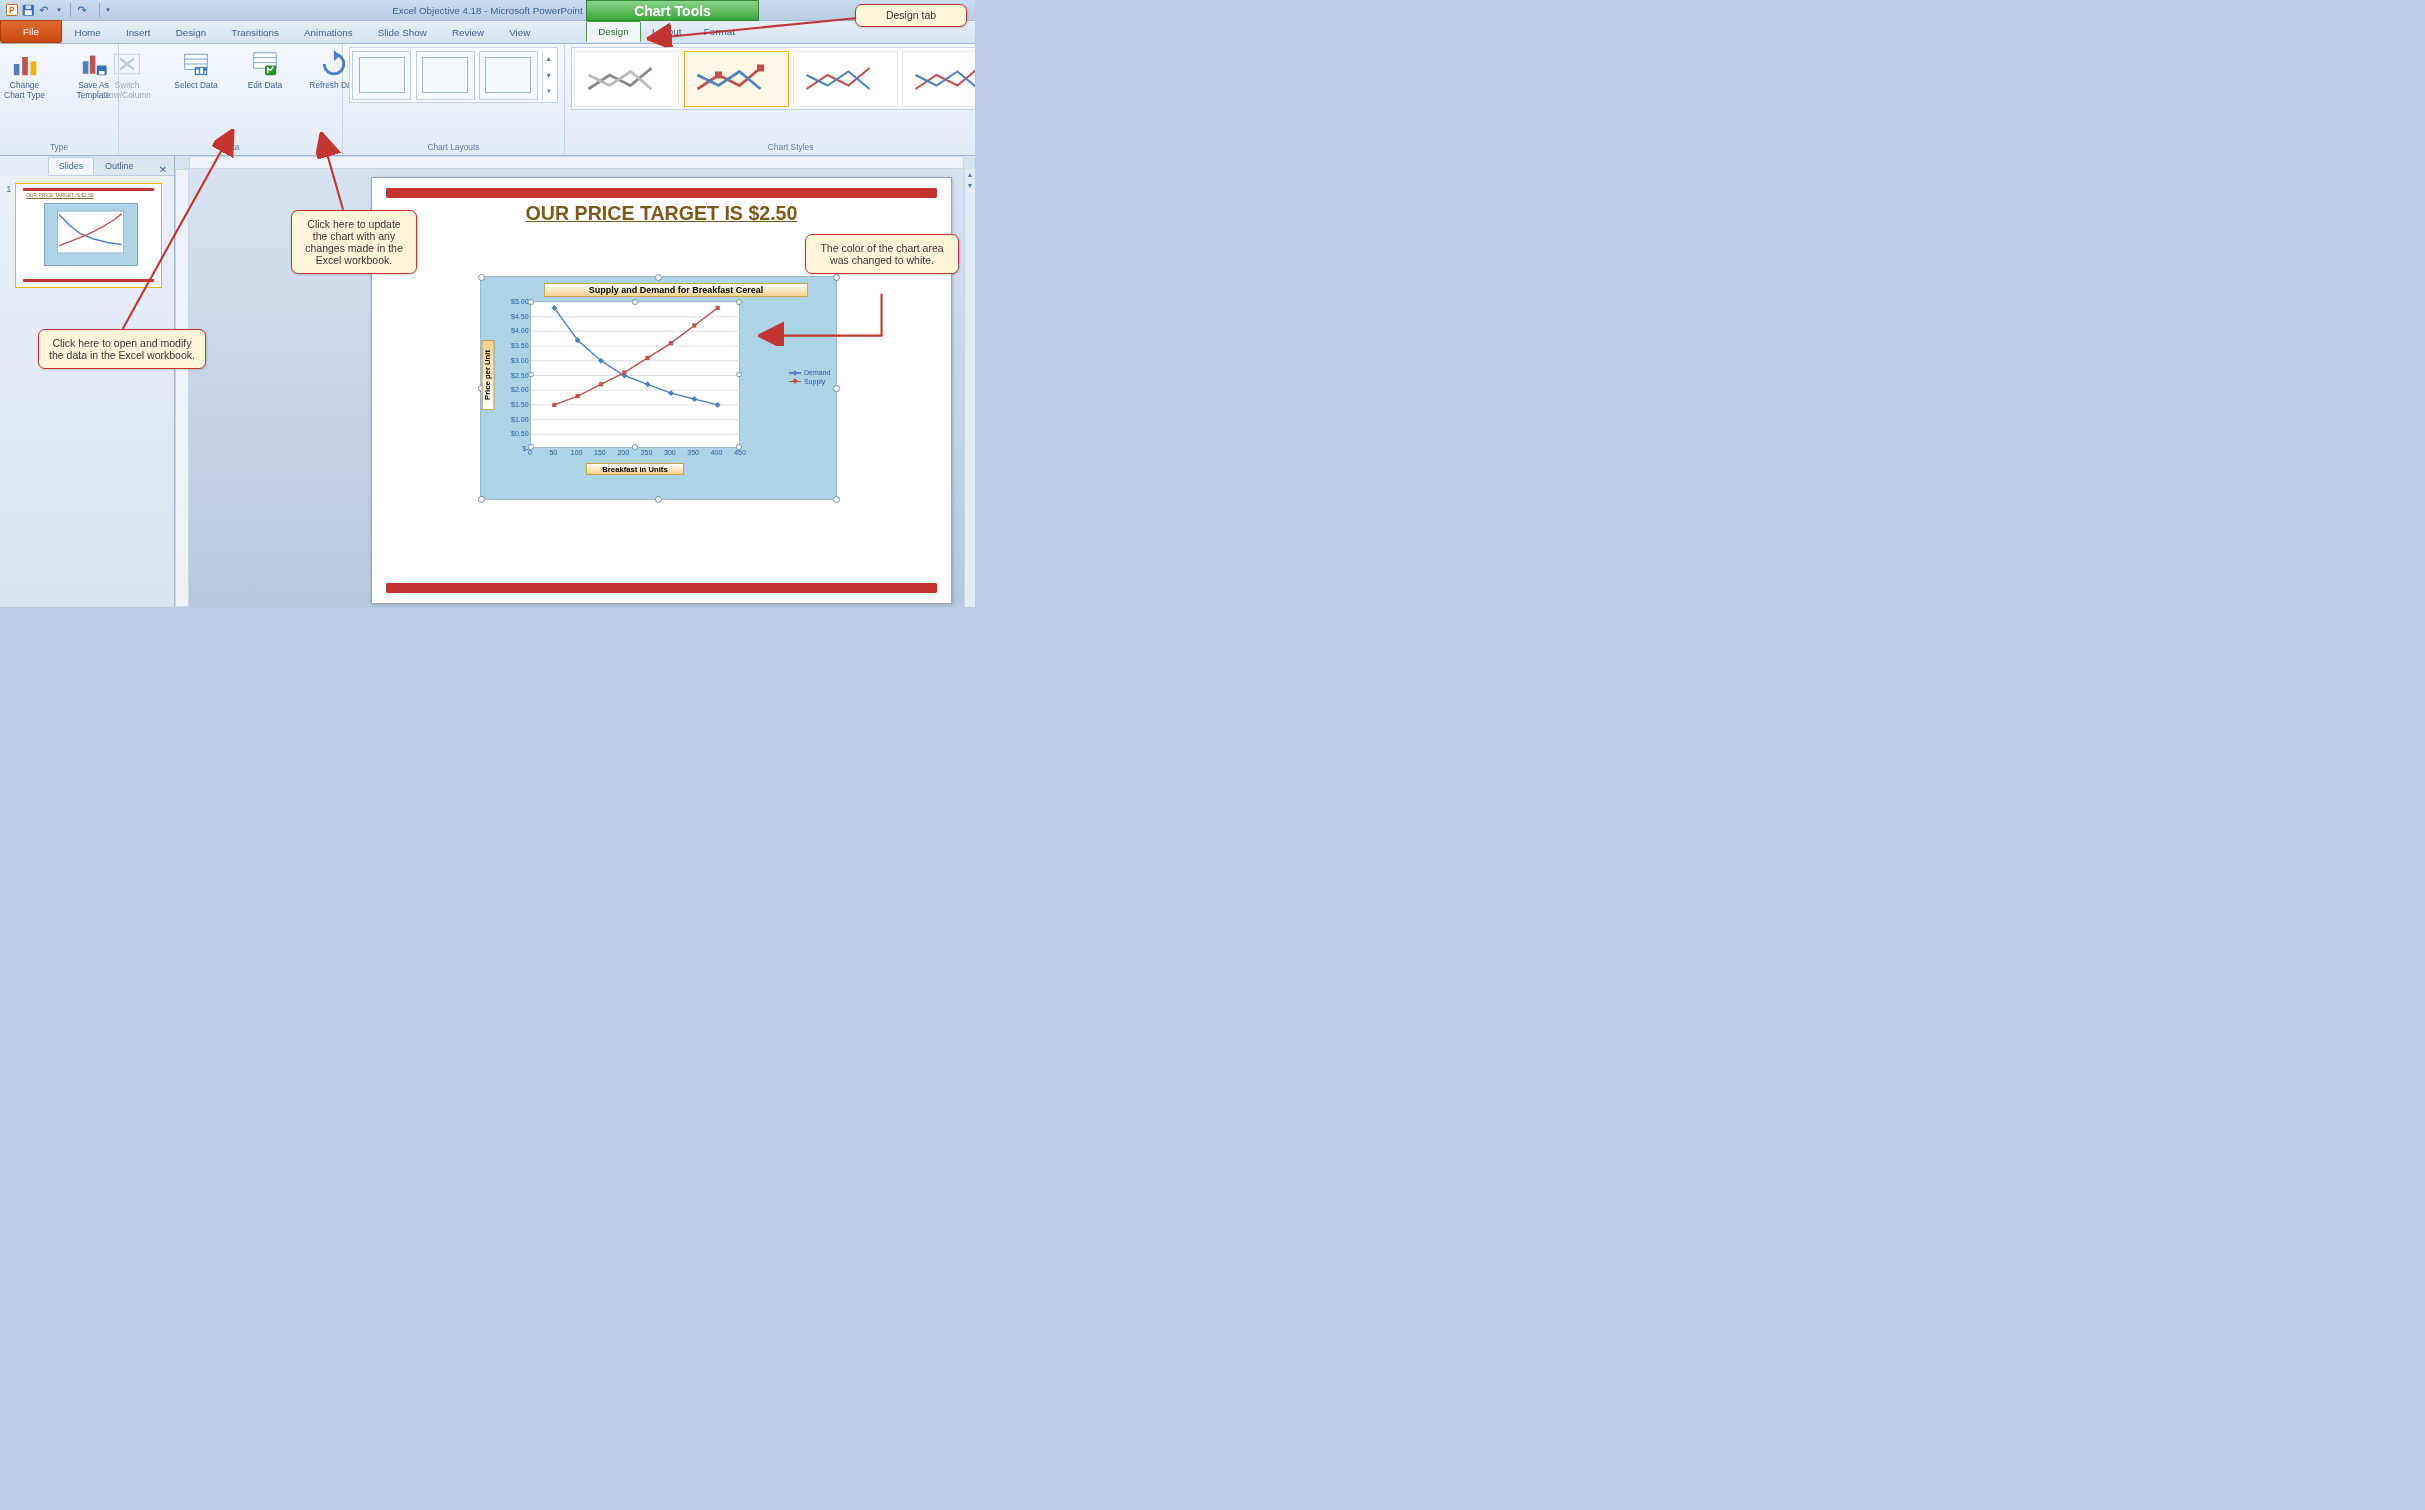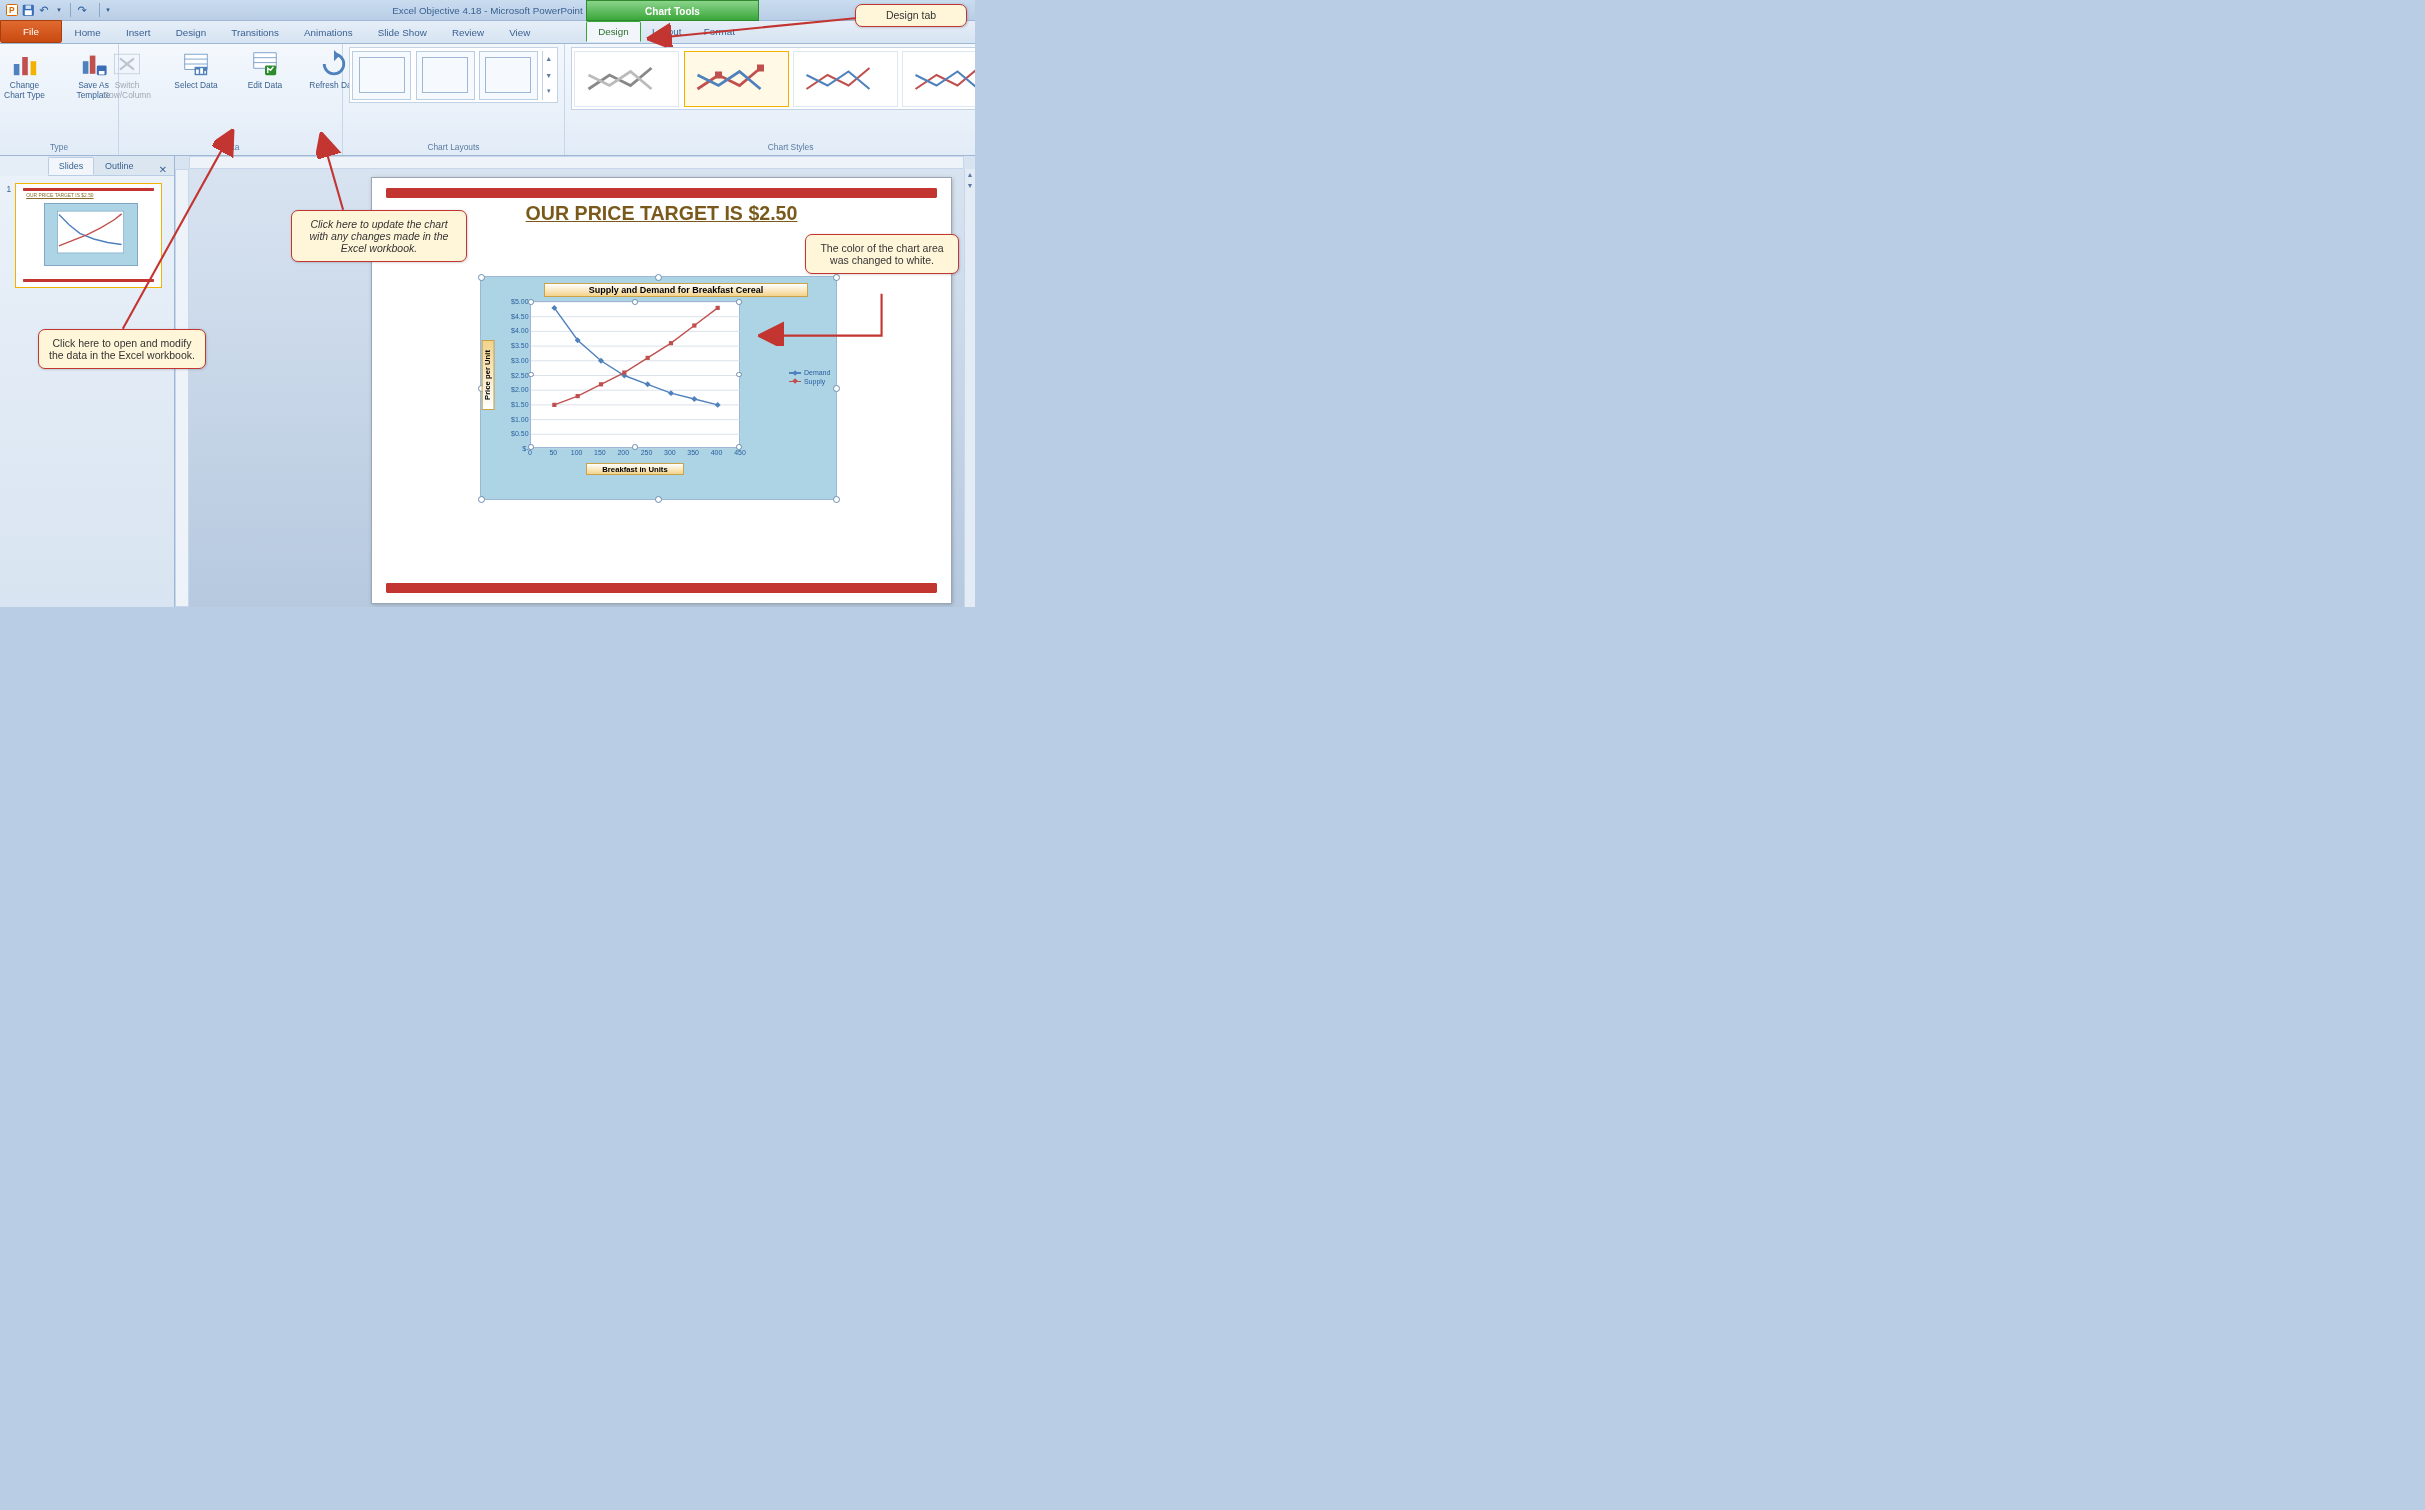--- a/index.html
+++ b/index.html
@@ -7,21 +7,21 @@
 
   
   .titlebar { height:21px; background:linear-gradient(#c9dcf0,#b9cde5); display:flex; align-items:center; position:relative; border-bottom:0.7px solid #9db7d4; }
   .qat { display:flex; align-items:center; gap:4.2px; padding:0 5.6px; }
   .qat .app-icon { width:12.6px; height:12.6px; background:#fff; border:0.7px solid #d46b00; display:flex; align-items:center; justify-content:center; color:#d46b00; font-weight:bold; font-size:8.4px; border-radius:1.4px;}
   .qat .save-icon { width:12.6px; height:12.6px; }
   .qat .undo-icon, .qat .redo-icon { width:14px; height:12.6px; display:flex; align-items:center; color:#2a5ea0; font-size:11.2px; }
   .qat .dd { width:5.6px; color:#335b85; font-size:7px; }
   .qat .sep { width:0.7px; height:14px; background:#8aa7c6; margin:0 2.8px;}
   .title-text { position:absolute; left:50%; transform:translateX(-50%); color:#3a6291; font-size:9.8px; }
-  .chart-tools-tab { position:absolute; left:586px; top:0; width:173px; height:21px; background:linear-gradient(#8bd48b,#3aa63a); color:#fff; font-size:10px; font-weight:bold; text-align:center; line-height:21px; border:0.7px solid #2f8a2f;}
+  .chart-tools-tab { position:absolute; left:586px; top:0; width:173px; height:21px; background:linear-gradient(#8bd48b,#3aa63a); color:#fff; font-size:14px; font-weight:bold; text-align:center; line-height:21px; border:0.7px solid #2f8a2f;}
 
   
   .tabrow { height:23px; background:linear-gradient(#e6eef8,#d6e3f2); display:flex; align-items:flex-end; border-bottom:0.7px solid #9db7d4; position:relative; }
   .file-tab { width:62px; height:23px; background:linear-gradient(#e06a30,#c94a10); color:#fff; font-size:9.8px; display:flex; align-items:center; justify-content:center; border-radius:0 0 2.1px 2.1px; margin-top:-2.1px; border:0.7px solid #a93d0c;}
   .tab { padding:0 12.6px; color:#3a6291; font-size:9.8px; height:21px; display:flex; align-items:center; cursor:default; }
   .ctx-tabs { position:absolute; left:586px; top:0; display:flex; }
   .ctx-tab { padding:0 11.2px; color:#3a6291; font-size:9.8px; height:21px; display:flex; align-items:center; }
   .ctx-tab.active { background:#f2f6fb; border:0.7px solid #3aa63a; border-bottom:0.7px solid #f2f6fb; border-radius:2.1px 2.1px 0 0; color:#2f6e2f; }
 
   
@@ -423,21 +423,21 @@
       <div class="up">▲</div>
       <div style="flex:1"></div>
       <div class="down">▼</div>
     </div>
   </div>
 </div>
 
 <div class="callout" style="top:4.2px; left:855px; width:112px; padding:4.2px 7px;">
   <span>Design tab</span>
 </div>
-<div class="callout" style="top:210px; left:291px; width:176px;font-style:italic;">
+<div class="callout" style="top:210px; left:291px; width:126px;">
   <span>Click here to update the chart with any changes made in the Excel workbook.</span>
 </div>
 <div class="callout" style="top:329px; left:38px; width:168px;">
   <span>Click here to open and modify the data in the Excel workbook.</span>
 </div>
 <div class="callout" style="top:234px; left:805px; width:154px;">
   <span>The color of the chart area was changed to white.</span>
 </div>
 
 <svg class="arrows" viewBox="0 0 1393 868" width="975" height="607">

